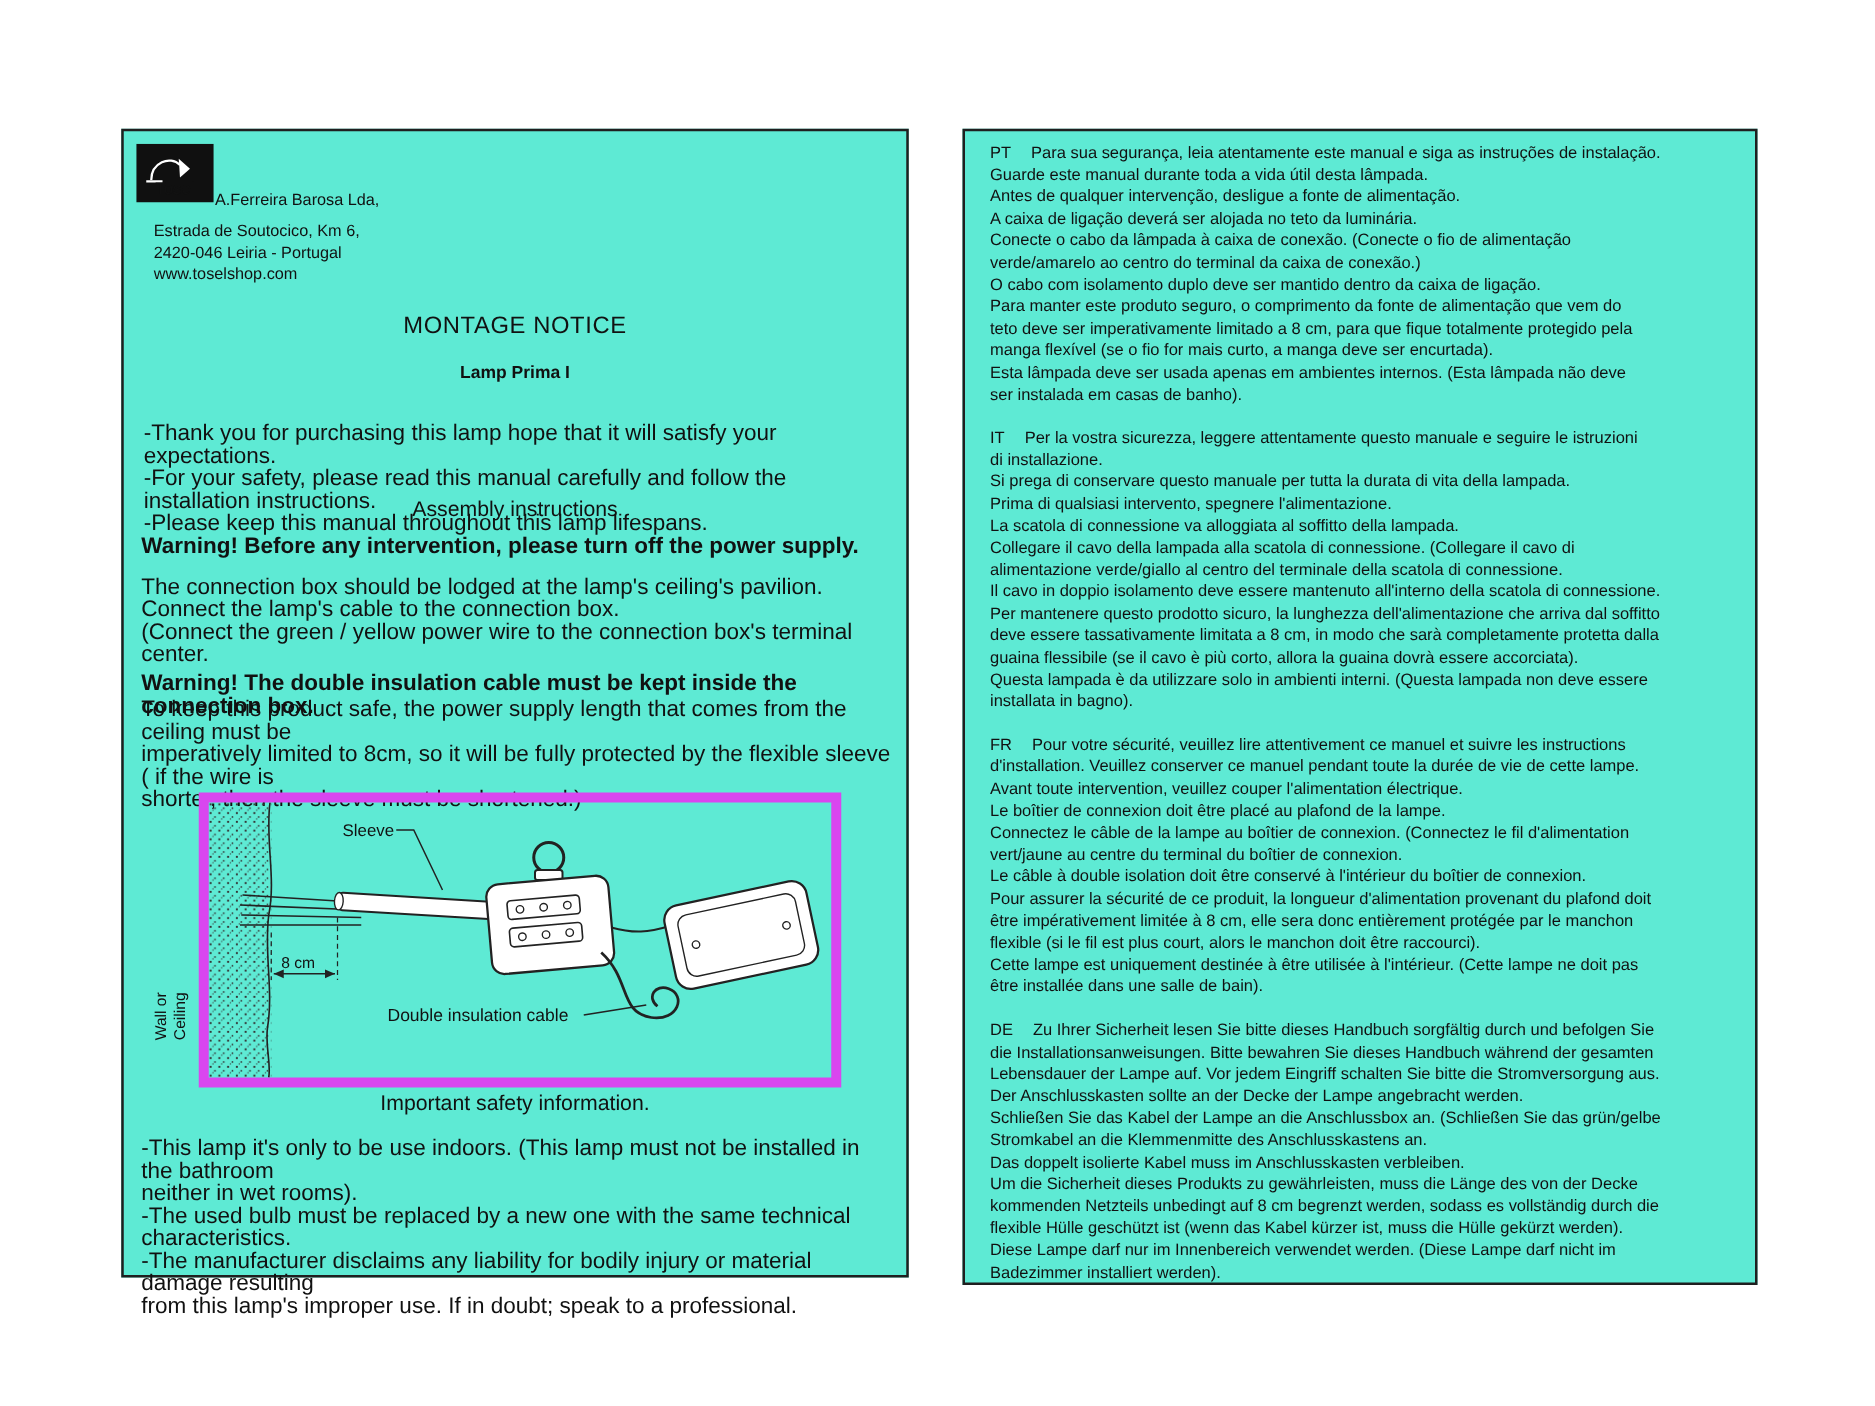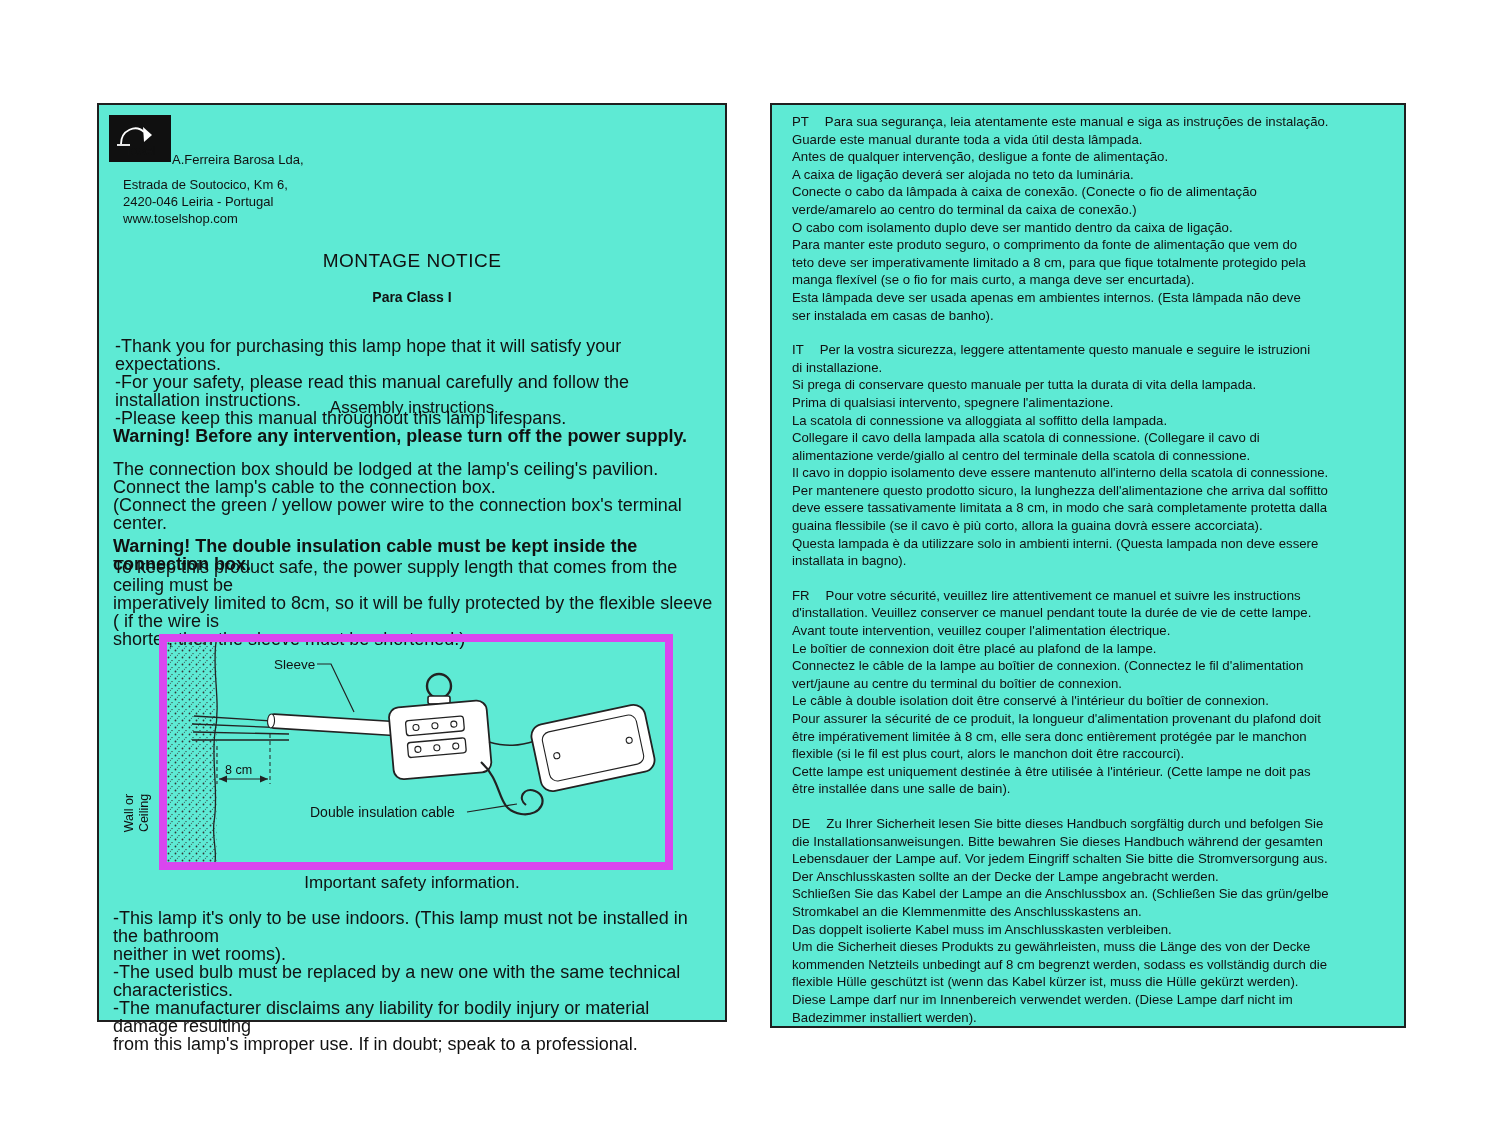--- a/index.html
+++ b/index.html
@@ -64,21 +64,21 @@
     </g>
     <text x="31" y="40" text-anchor="middle" font-size="13.5" fill="#ffffff" font-family="Liberation Serif, serif">Tosel</text>
   </svg>
 
   <div class="abs company">A.Ferreira Barosa Lda,</div>
   <div class="abs address pre">Estrada de Soutocico, Km 6,
 2420-046 Leiria - Portugal
 www.toselshop.com</div>
 
   <div class="abs center doc-title">MONTAGE NOTICE</div>
-  <div class="abs center bold doc-subtitle">Para Class I</div>
+  <div class="abs center bold doc-subtitle">Lamp Prima I</div>
 
   <div class="abs body-text pre intro">-Thank you for purchasing this lamp hope that it will satisfy your expectations.
 -For your safety, please read this manual carefully and follow the installation instructions.
 -Please keep this manual throughout this lamp lifespans.</div>
 
   <div class="abs center heading assembly-heading">Assembly instructions</div>
   <div class="abs body-text bold warning1">Warning! Before any intervention, please turn off the power supply.</div>
   <div class="abs body-text pre para1">The connection box should be lodged at the lamp's ceiling's pavilion.
 Connect the lamp's cable to the connection box.
 (Connect the green / yellow power wire to the connection box's terminal center.</div>

